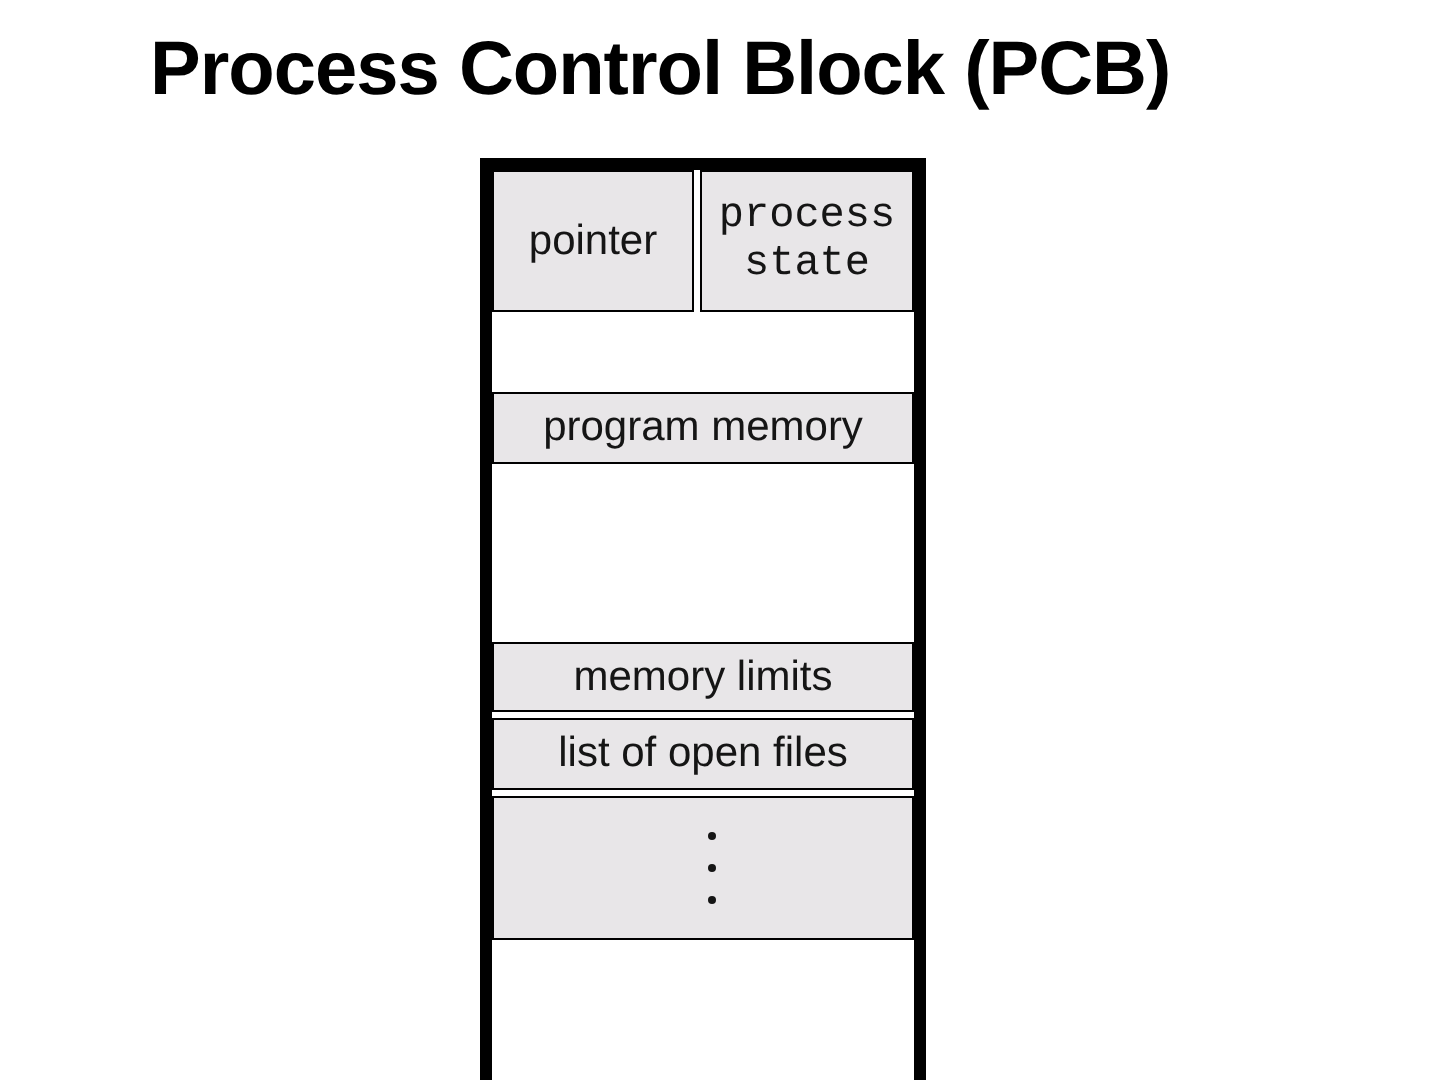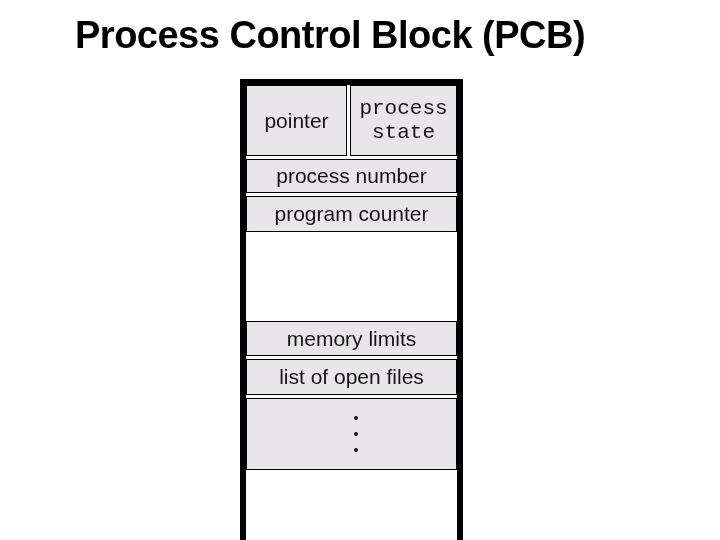--- a/index.html
+++ b/index.html
@@ -83,26 +83,23 @@
   <div class="pcb">
 
     <div class="cell c-pointer">
       <span>pointer</span>
     </div>
 
     <div class="cell c-state">
       <span>process state</span>
     </div>
 
-    <div class="cell c-number">
-      <span>process number</span>
-    </div>
 
     <div class="cell c-counter">
-      <span>program counter</span>
+      <span>program memory</span>
     </div>
 
 
     <div class="cell c-files">
       <span>list of open files</span>
     </div>
 
     <div class="cell c-memory">
       <span>memory limits</span>
     </div>

